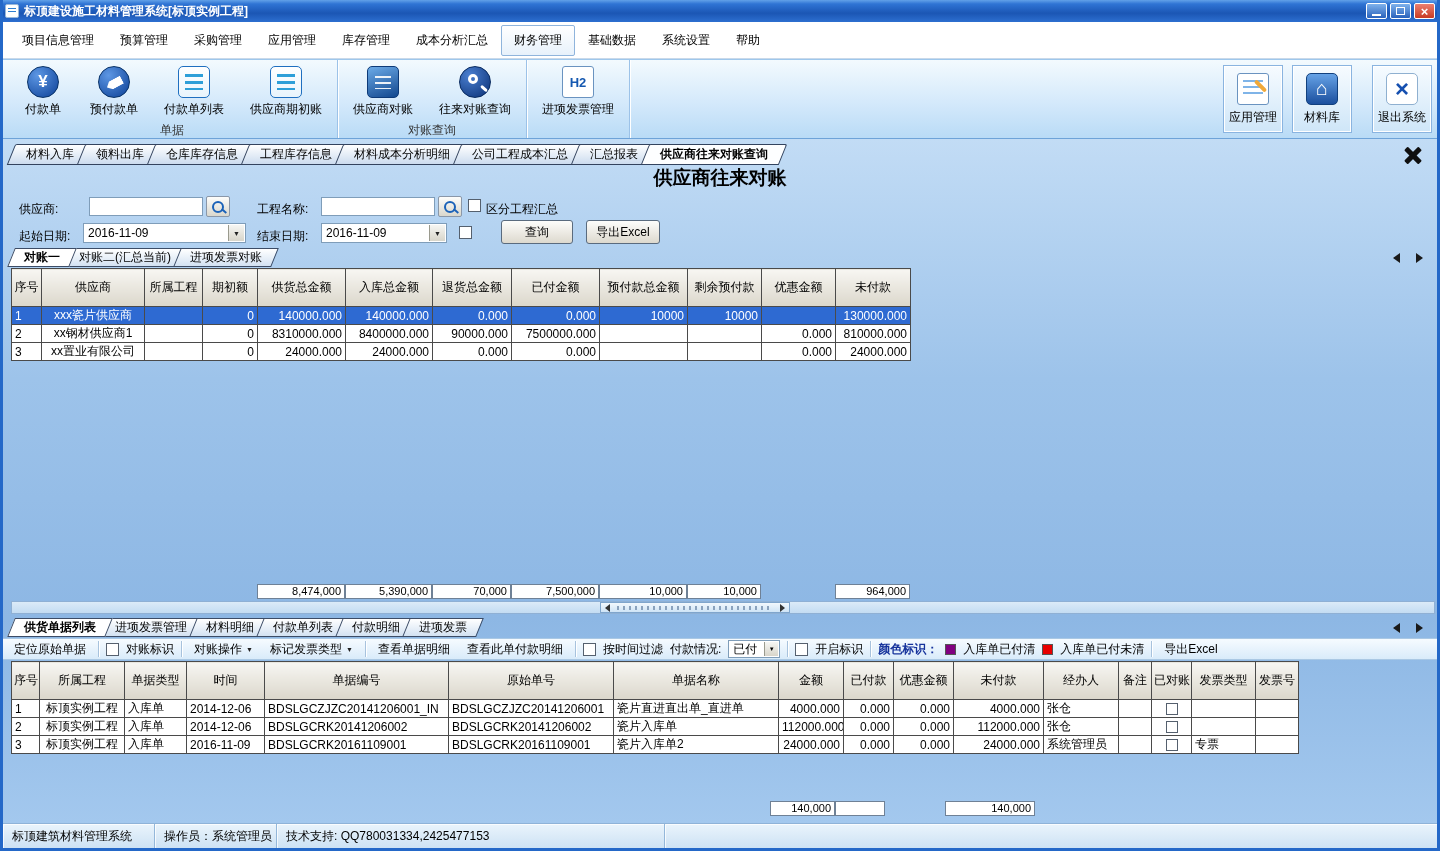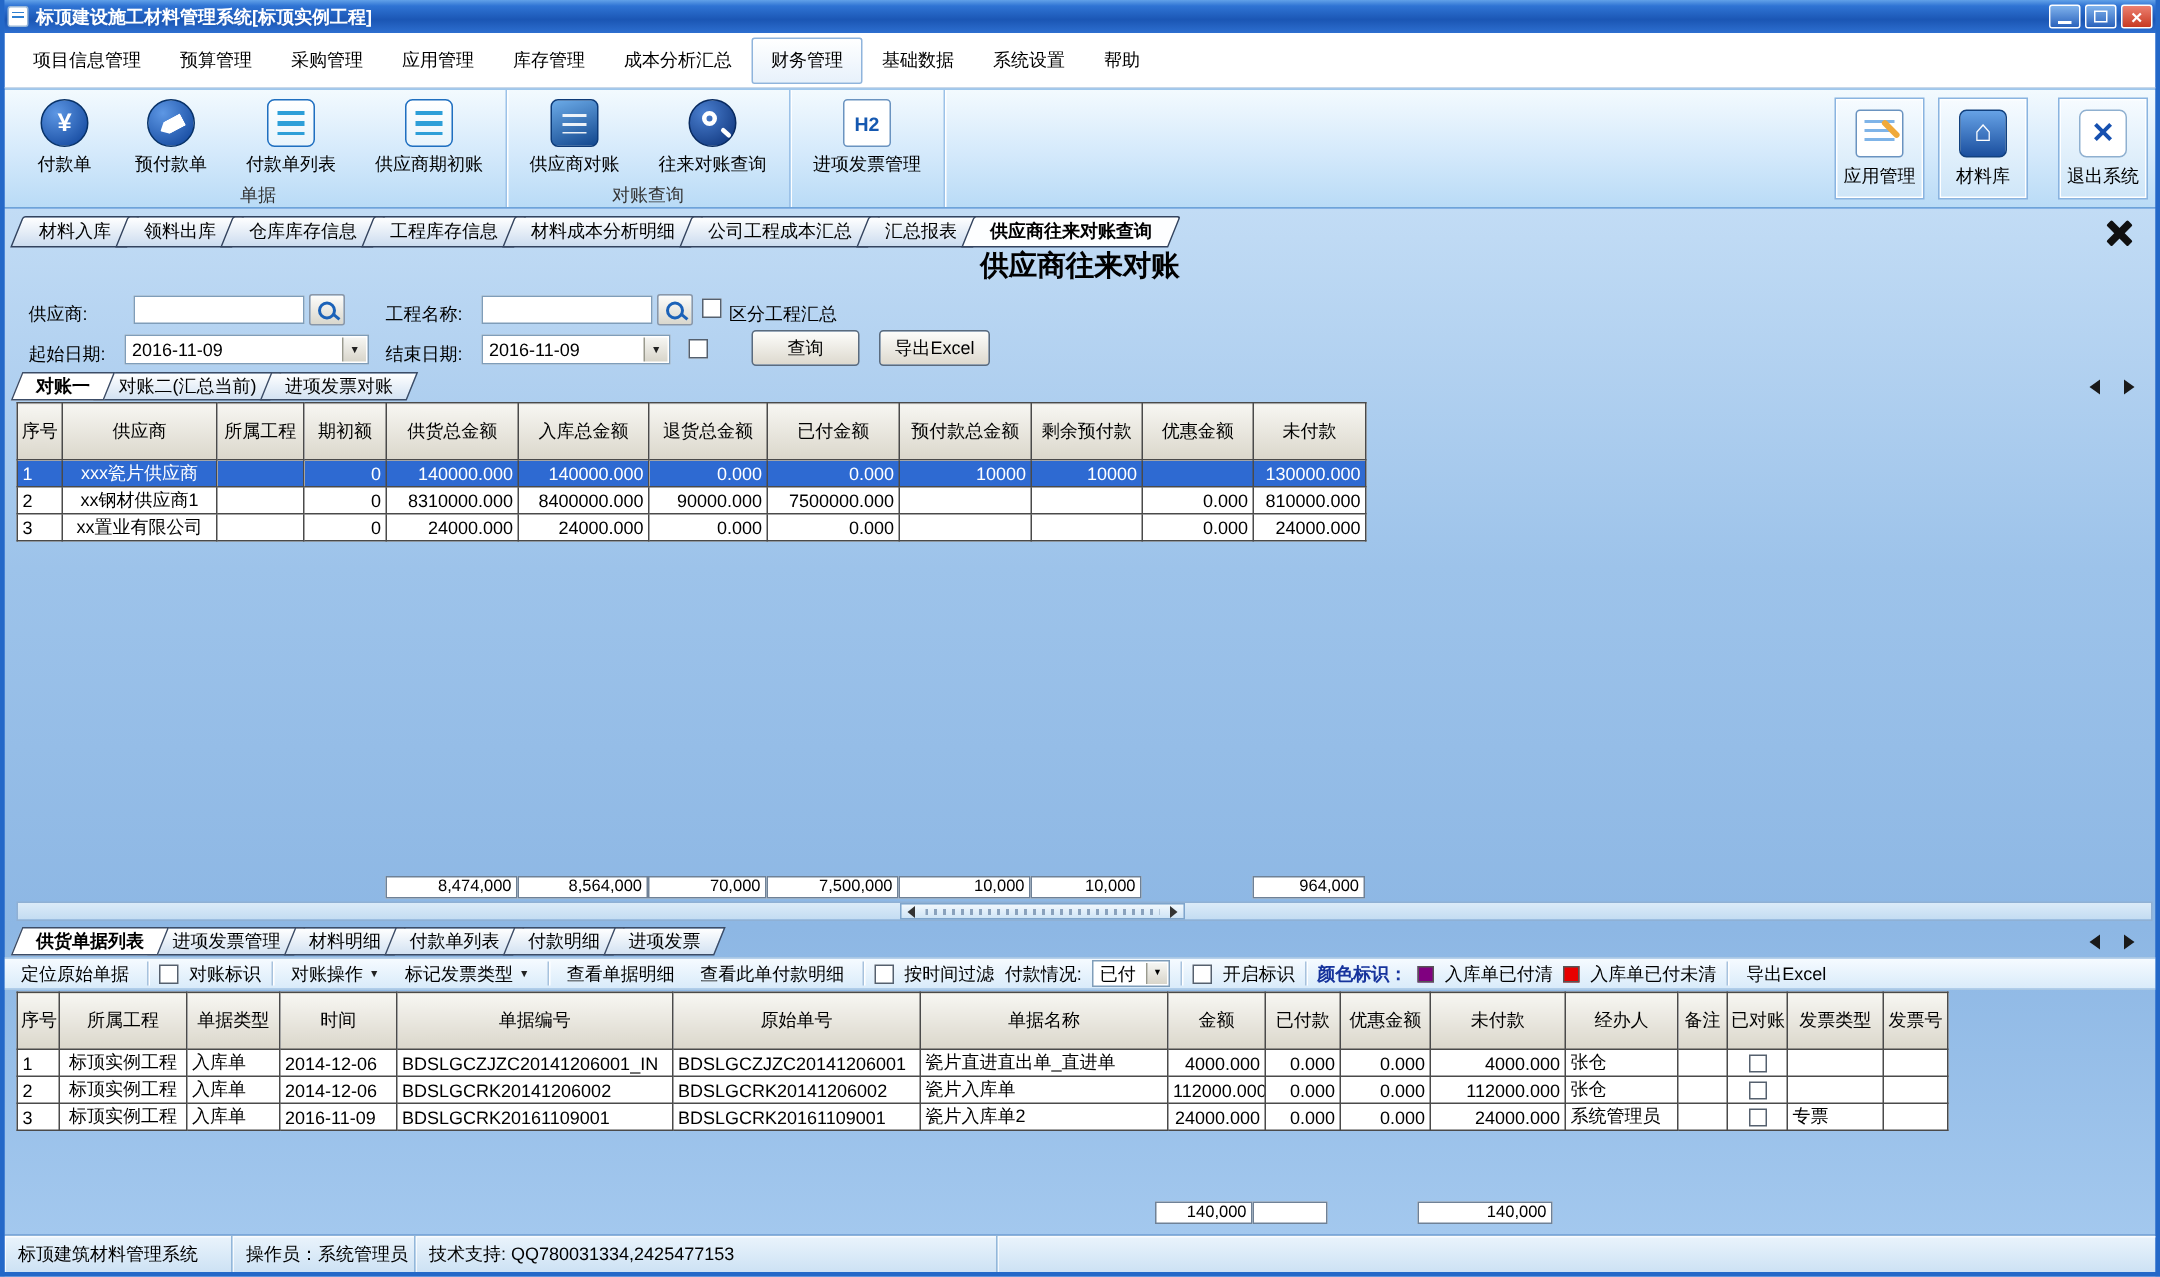--- a/index.html
+++ b/index.html
@@ -398,21 +398,21 @@
           <td style="text-align: right;">0.000</td>
           <td style="text-align: right;"></td>
           <td style="text-align: right;"></td>
           <td style="text-align: right;">0.000</td>
           <td style="text-align: right;">24000.000</td>
         </tr>
       </tbody>
     </table>
   <div class="summary-row" id="main-summary">
       <div class="sumbox" style="left: 246px; width: 88px;">8,474,000</div>
-      <div class="sumbox" style="left: 334px; width: 87px;">8,564,000</div>
+      <div class="sumbox" style="left: 334px; width: 87px;">5,390,000</div>
       <div class="sumbox" style="left: 421px; width: 79px;">70,000</div>
       <div class="sumbox" style="left: 500px; width: 88px;">7,500,000</div>
       <div class="sumbox" style="left: 588px; width: 88px;">10,000</div>
       <div class="sumbox" style="left: 676px; width: 74px;">10,000</div>
       <div class="sumbox" style="left: 824px; width: 75px;">964,000</div>
     </div>
 
   <div class="hscroll">
     <div class="hs-thumb">
       <span class="hs-arrow left"></span>

